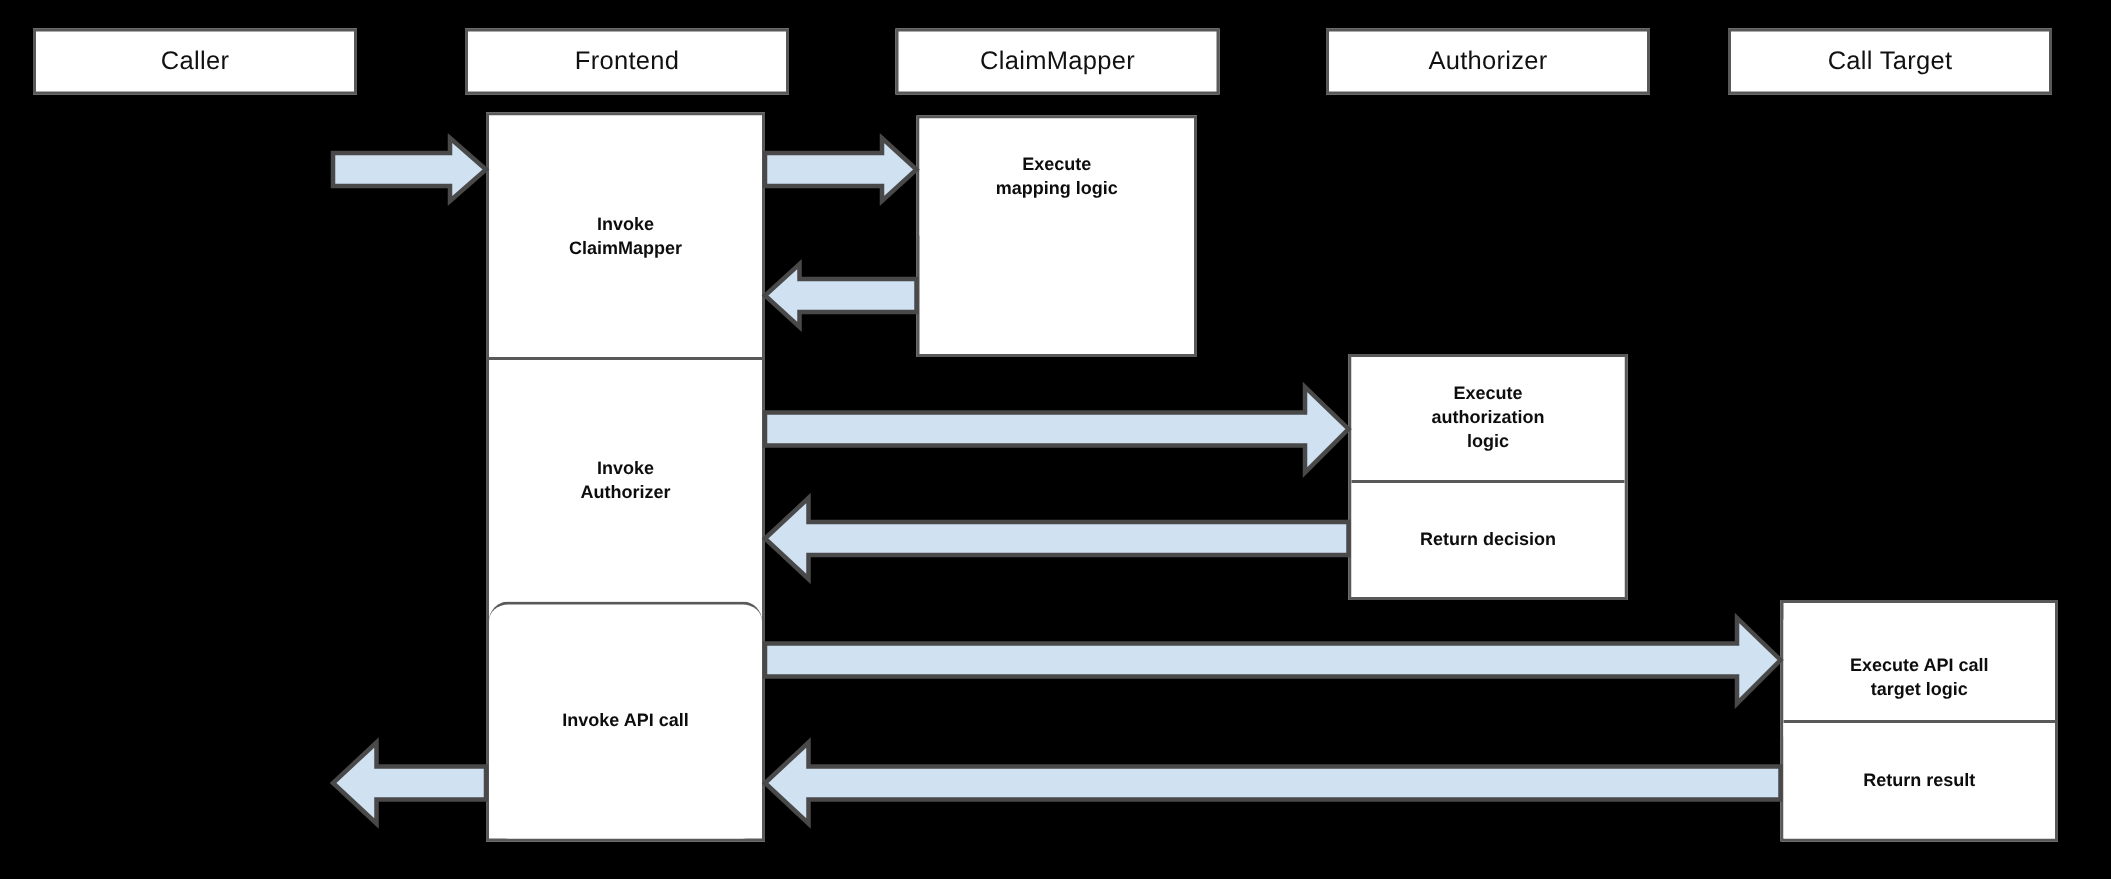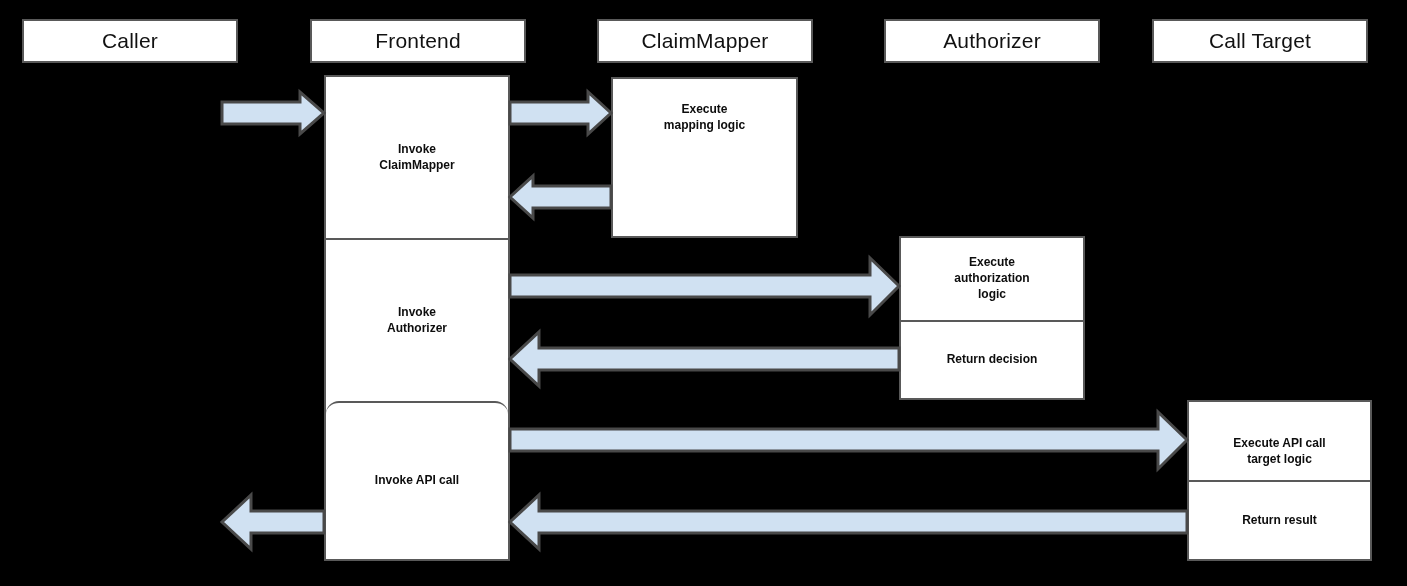--- a/index.html
+++ b/index.html
@@ -21,21 +21,21 @@
   
   .lifeline-head {
     position: absolute;
     background: #ffffff;
     border: 2px solid #595959;
     box-sizing: border-box;
     display: flex;
     align-items: center;
     justify-content: center;
     color: #111111;
-    font-size: 21px;
+    font-size: 17px;
     font-weight: 400;
     letter-spacing: 0.2px;
     font-family: "Liberation Sans", sans-serif;
   }
 
   
   .activation {
     position: absolute;
     background: #ffffff;
     border: 2px solid #595959;

